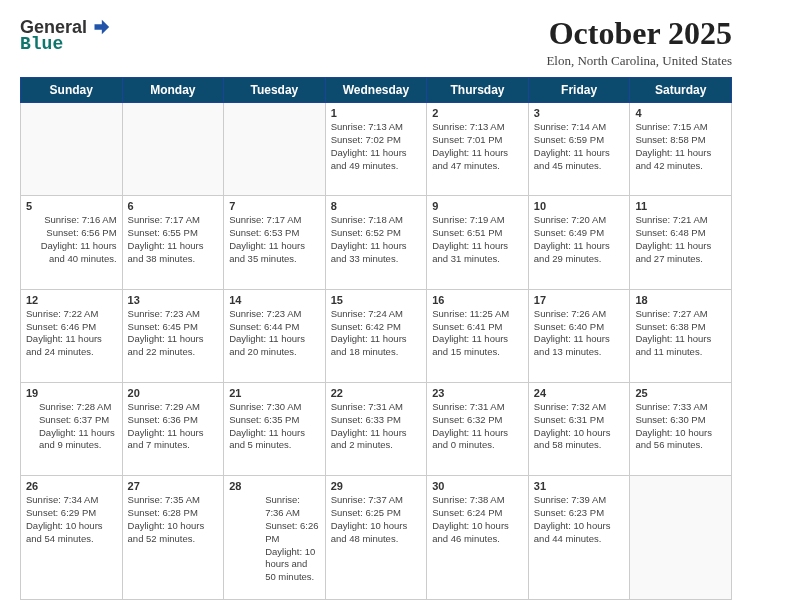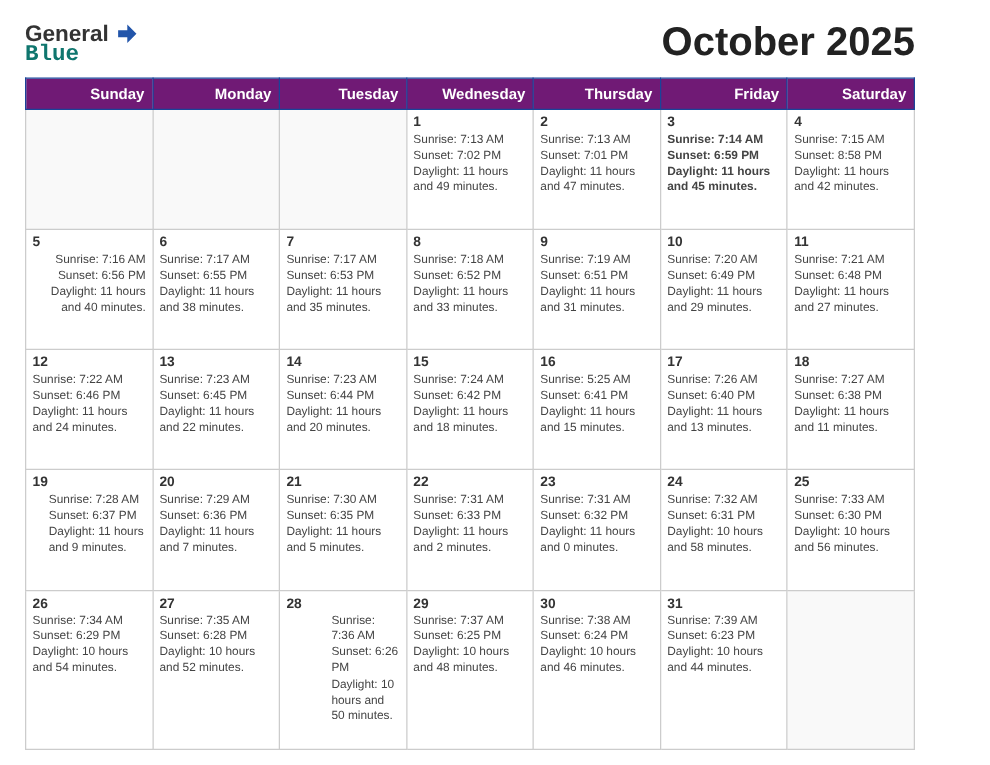--- a/index.html
+++ b/index.html
@@ -31,45 +31,46 @@
     }
     .logo-general { color: #333; }
     .logo-blue { color: #2255aa; }
     .logo-icon {
       width: 22px;
       height: 22px;
       margin-left: 2px;
     }
     .header-right {
       text-align: right;
+      font-family: Liberation Serif, serif;
     }
     .month-title {
       font-size: 32px;
       font-weight: bold;
       color: #222;
       line-height: 1.1;
     }
     .location {
       font-size: 13px;
       color: #444;
       margin-top: 2px;
     }
     .calendar {
       flex: 1;
       border: 1px solid #ccc;
       border-collapse: collapse;
       width: 100%;
       table-layout: fixed;
     }
     .calendar th {
-      background: #701a75;
+      background: #0c4a6e;
       color: #fff;
       font-size: 12px;
       font-weight: bold;
-      text-align: right;
+      text-align: center;
       padding: 5px 6px;
       border: 1px solid #1a4499;
     }
     .calendar td {
       vertical-align: top;
       border: 1px solid #ccc;
       padding: 4px 5px;
       font-size: 10px;
       color: #333;
       height: 85px;
@@ -105,20 +106,21 @@
           <span class="logo-general" style="font-size:18px;font-weight:bold;color:#333;">General</span>
           <svg class="logo-icon" viewBox="0 0 24 24" width="22" height="22">
             <polygon points="14,4 22,12 14,20 14,15 6,15 6,9 14,9" fill="#2255aa"></polygon>
           </svg>
         </div>
         <div class="logo-blue" style="font-size:18px;font-weight:bold;color:#0f766e;margin-top:-4px;font-family:Liberation Mono, monospace;">Blue</div>
       </div>
     </div>
     <div class="header-right">
       <div class="month-title">October 2025</div>
+      <div class="location">Elon, North Carolina, United States</div>
     </div>
   </div>
 
   <table class="calendar">
     <thead>
       <tr>
         <th>Sunday</th>
         <th>Monday</th>
         <th>Tuesday</th>
         <th>Wednesday</th>
@@ -139,21 +141,21 @@
 Daylight: 11 hours and 49 minutes.</div>
           </td>
           <td>
             <span class="day-number">2</span>
             <div class="day-info" style="white-space: pre-line;">Sunrise: 7:13 AM
 Sunset: 7:01 PM
 Daylight: 11 hours and 47 minutes.</div>
           </td>
           <td>
             <span class="day-number">3</span>
-            <div class="day-info" style="white-space: pre-line; font-weight: bold;">Sunrise: 7:14 AM
+            <div class="day-info" style="white-space: pre-line;">Sunrise: 7:14 AM
 Sunset: 6:59 PM
 Daylight: 11 hours and 45 minutes.</div>
           </td>
           <td>
             <span class="day-number">4</span>
             <div class="day-info" style="white-space: pre-line;">Sunrise: 7:15 AM
 Sunset: 8:58 PM
 Daylight: 11 hours and 42 minutes.</div>
           </td>
         </tr>
@@ -221,21 +223,21 @@
 Daylight: 11 hours and 20 minutes.</div>
           </td>
           <td>
             <span class="day-number">15</span>
             <div class="day-info" style="white-space: pre-line;">Sunrise: 7:24 AM
 Sunset: 6:42 PM
 Daylight: 11 hours and 18 minutes.</div>
           </td>
           <td>
             <span class="day-number">16</span>
-            <div class="day-info" style="white-space: pre-line;">Sunrise: 5:25 AM
+            <div class="day-info" style="white-space: pre-line;">Sunrise: 11:25 AM
 Sunset: 6:41 PM
 Daylight: 11 hours and 15 minutes.</div>
           </td>
           <td>
             <span class="day-number">17</span>
             <div class="day-info" style="white-space: pre-line;">Sunrise: 7:26 AM
 Sunset: 6:40 PM
 Daylight: 11 hours and 13 minutes.</div>
           </td>
           <td>

